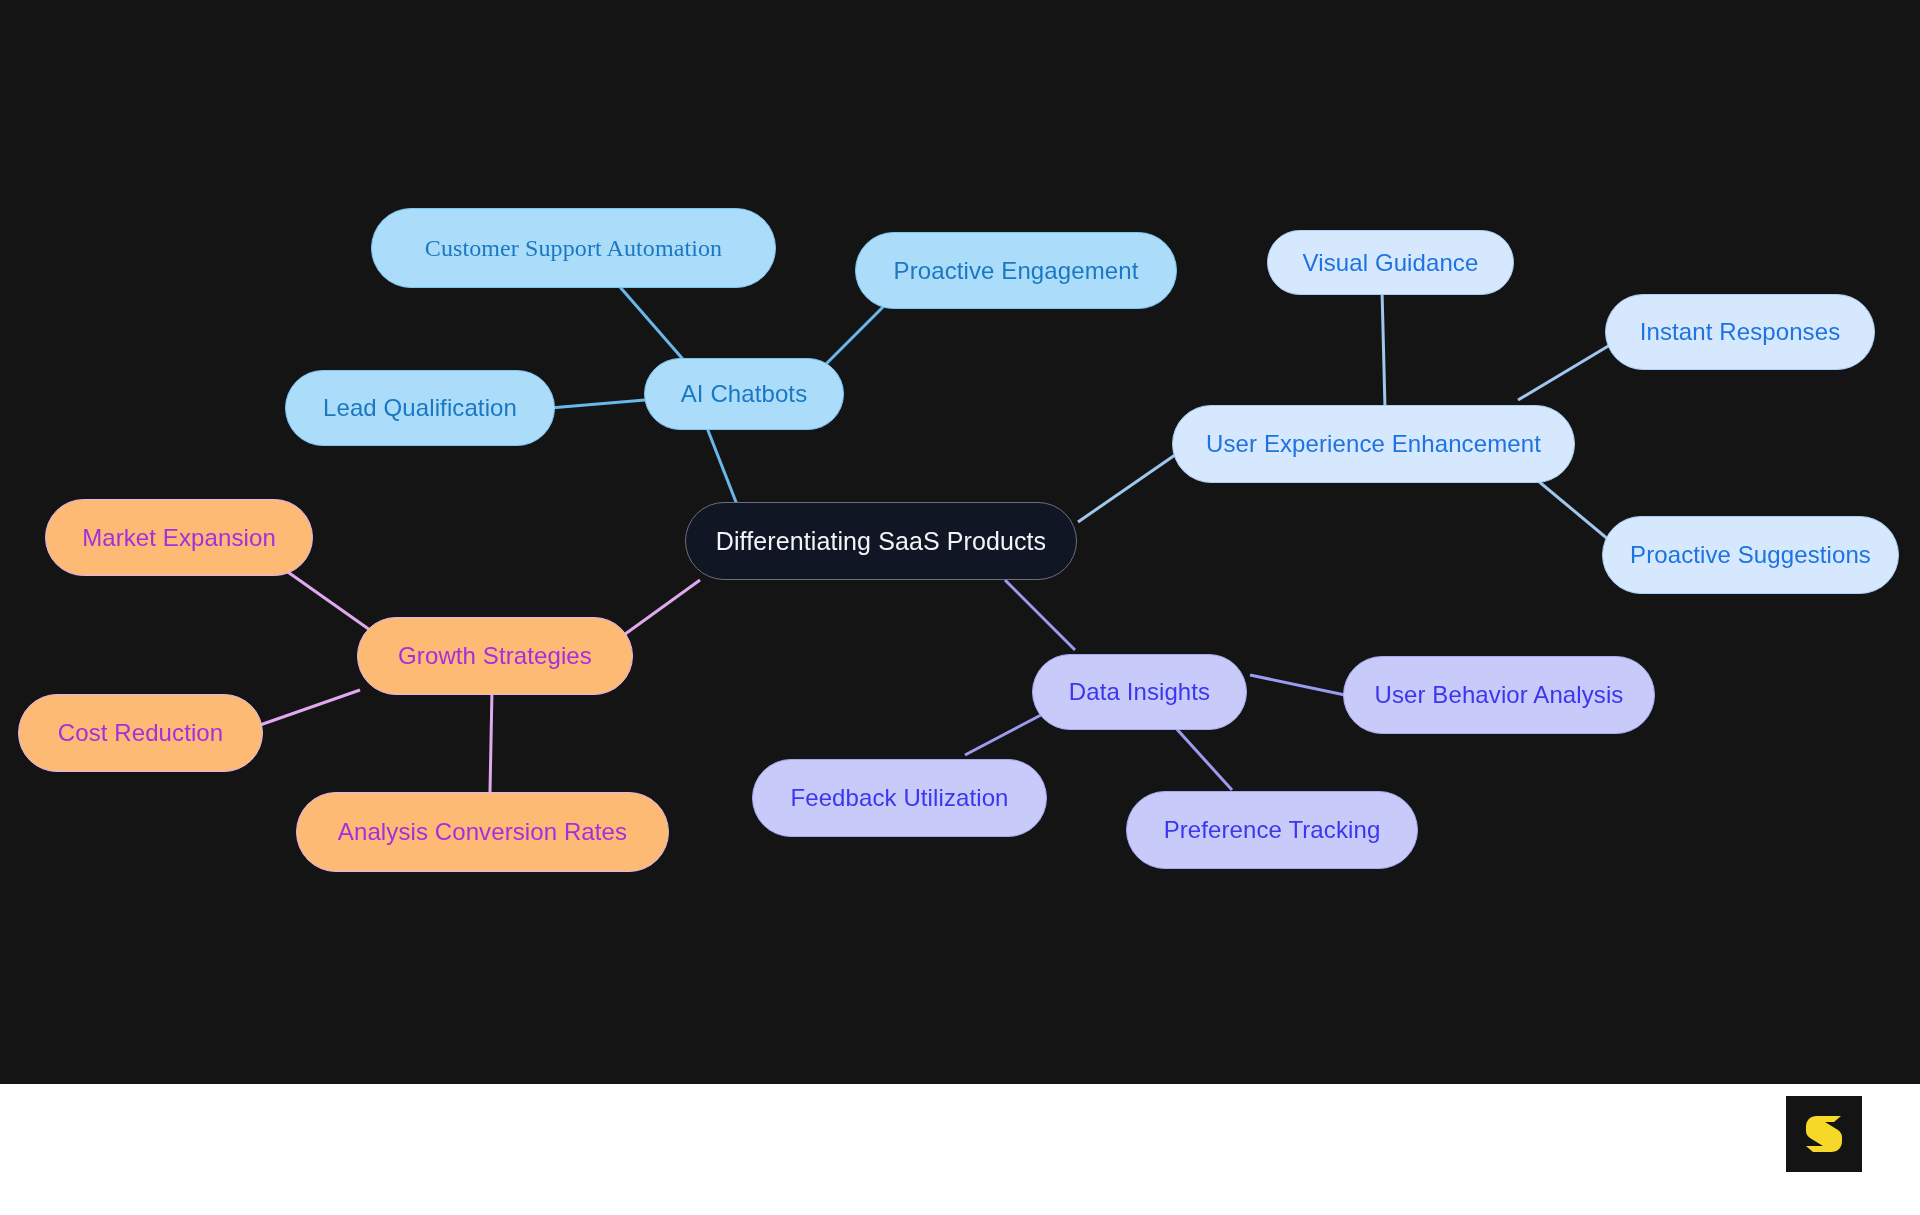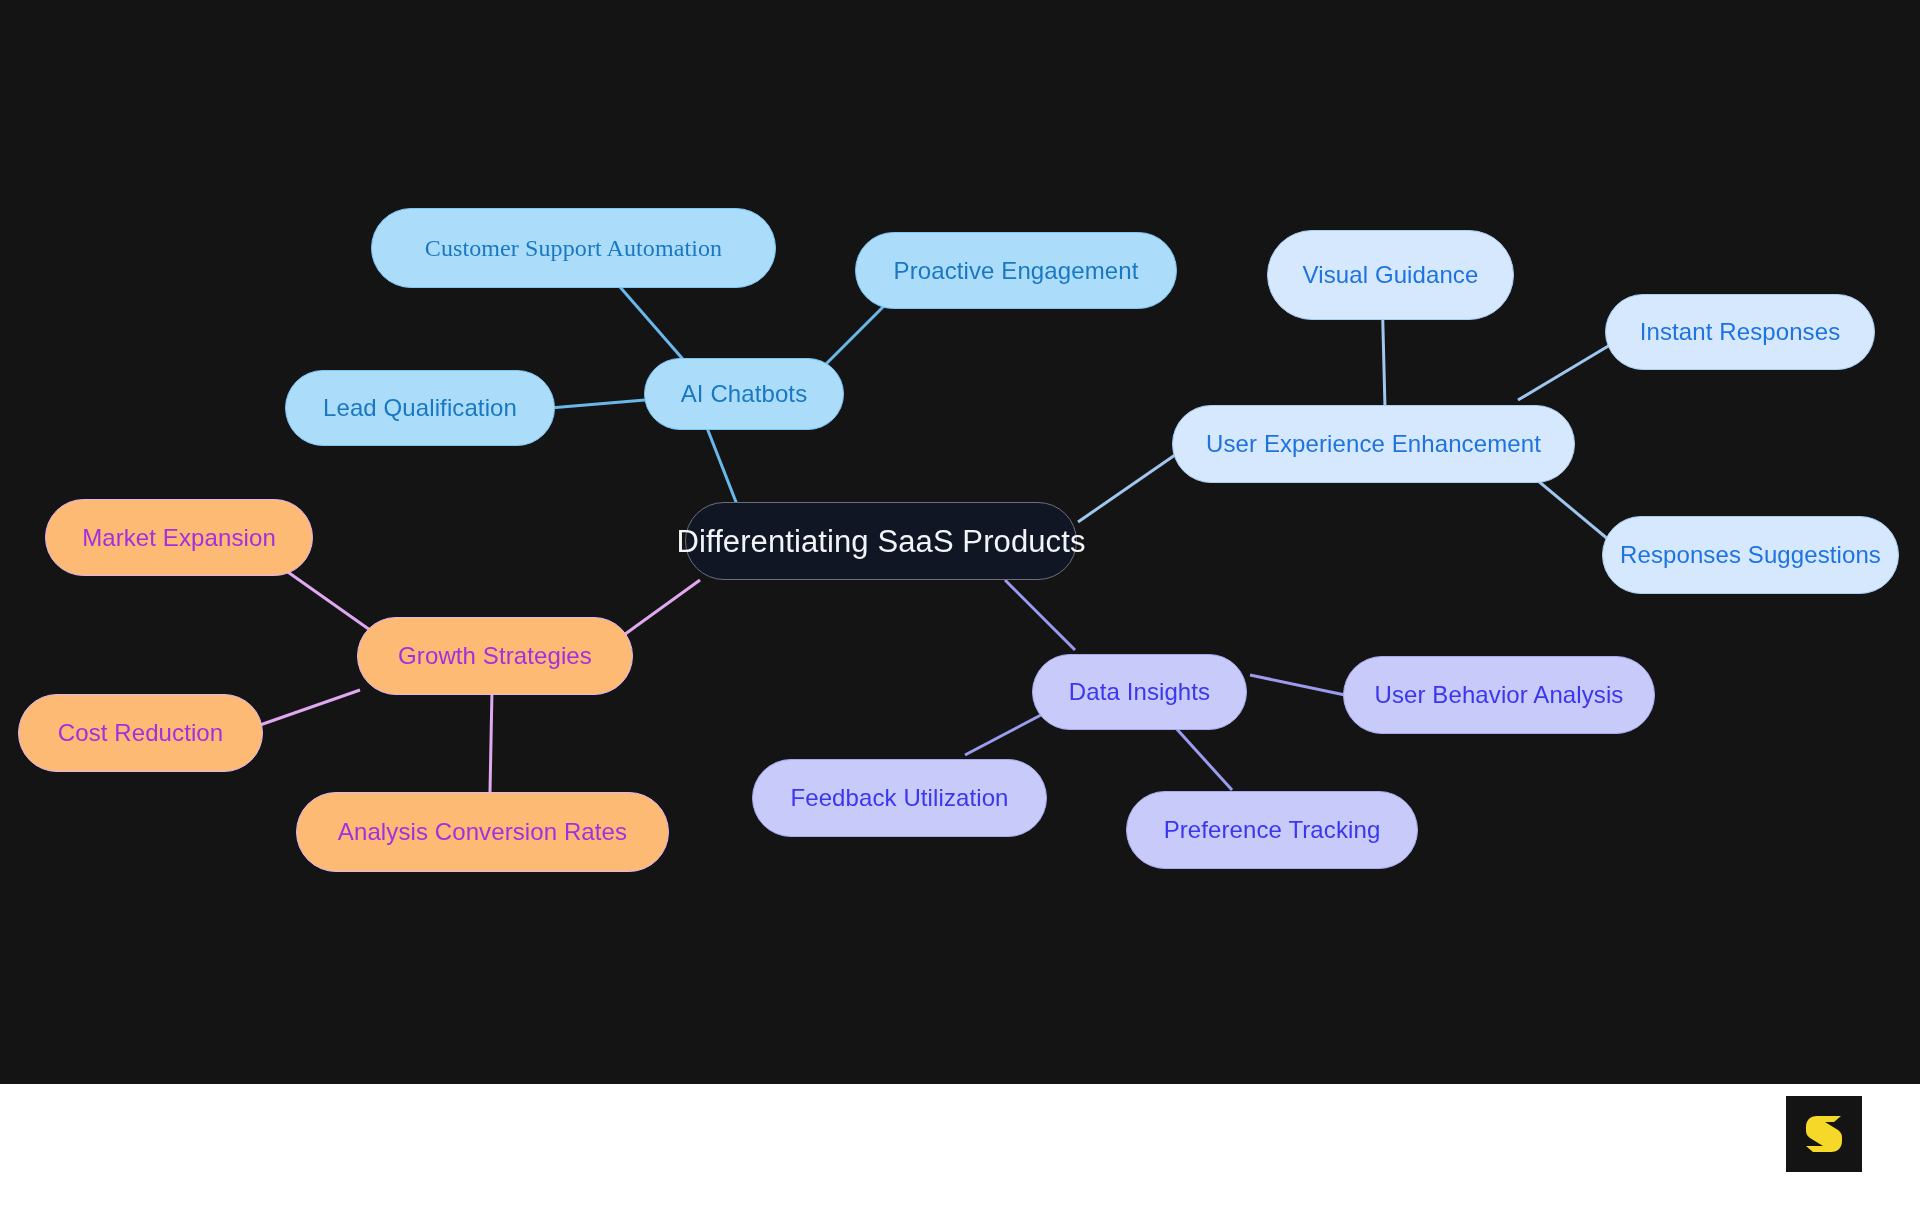--- a/index.html
+++ b/index.html
@@ -23,21 +23,21 @@
     white-space:nowrap;
     letter-spacing:.1px;
   }
   .node .lbl{display:block;line-height:1;}
 
   
   .n-root{
     background:#101624;
     border:1.5px solid #6a6f7a;
     color:#f2f4f8;
-    font-size:31px;
+    font-size:25px;
   }
   
   .n-blueA{
     background:#abddfb;
     border:1.5px solid #7cc6f3;
     color:#1a78c2;
     font-size:24px;
   }
   
   .n-blueB{
@@ -113,28 +113,28 @@
     <div class="node n-blueA" style="left:855px;top:232px;width:322px;height:77px;">
       <span class="lbl">Proactive Engagement</span>
     </div>
     <div class="node n-blueA" style="left:285px;top:370px;width:270px;height:76px;">
       <span class="lbl">Lead Qualification</span>
     </div>
 
     <div class="node n-blueB" style="left:1172px;top:405px;width:403px;height:78px;">
       <span class="lbl">User Experience Enhancement</span>
     </div>
-    <div class="node n-blueB" style="left:1267px;top:230px;width:247px;height:90px;">
+    <div class="node n-blueB" style="left:1267px;top:230px;width:247px;height:65px;">
       <span class="lbl">Visual Guidance</span>
     </div>
     <div class="node n-blueB" style="left:1605px;top:294px;width:270px;height:76px;">
       <span class="lbl">Instant Responses</span>
     </div>
     <div class="node n-blueB" style="left:1602px;top:516px;width:297px;height:78px;">
-      <span class="lbl">Responses Suggestions</span>
+      <span class="lbl">Proactive Suggestions</span>
     </div>
 
     <div class="node n-violet" style="left:1032px;top:637px;width:215px;height:76px;margin-top:17px;">
       <span class="lbl">Data Insights</span>
     </div>
     <div class="node n-violet" style="left:1343px;top:656px;width:312px;height:78px;">
       <span class="lbl">User Behavior Analysis</span>
     </div>
     <div class="node n-violet" style="left:752px;top:759px;width:295px;height:78px;">
       <span class="lbl">Feedback Utilization</span>

